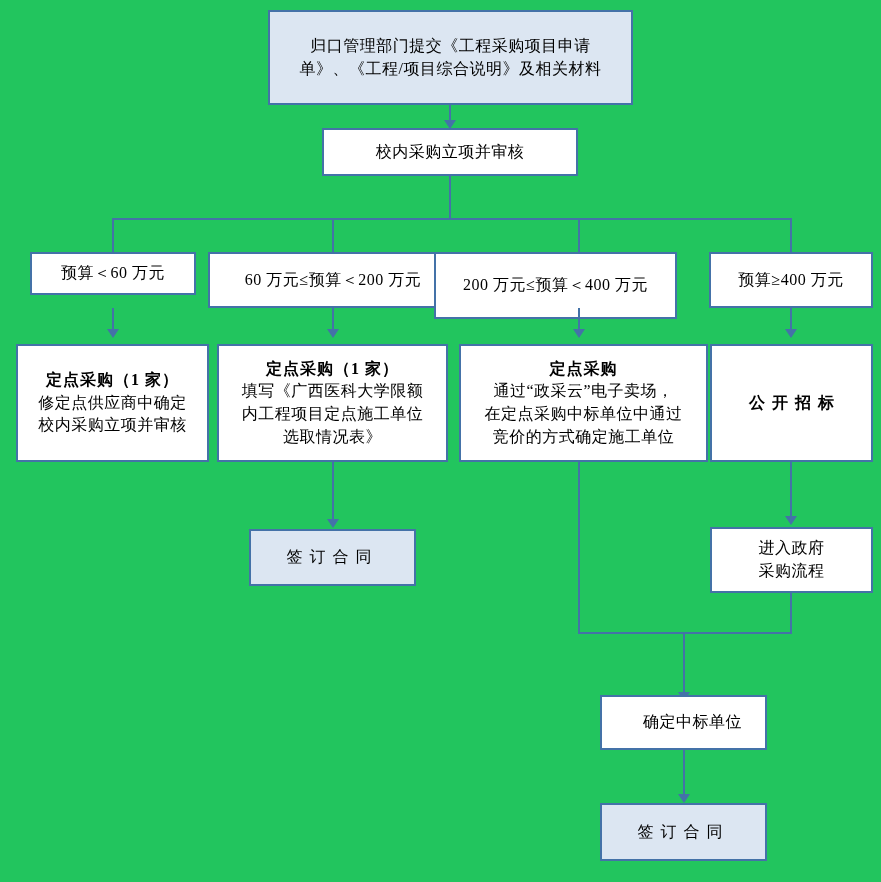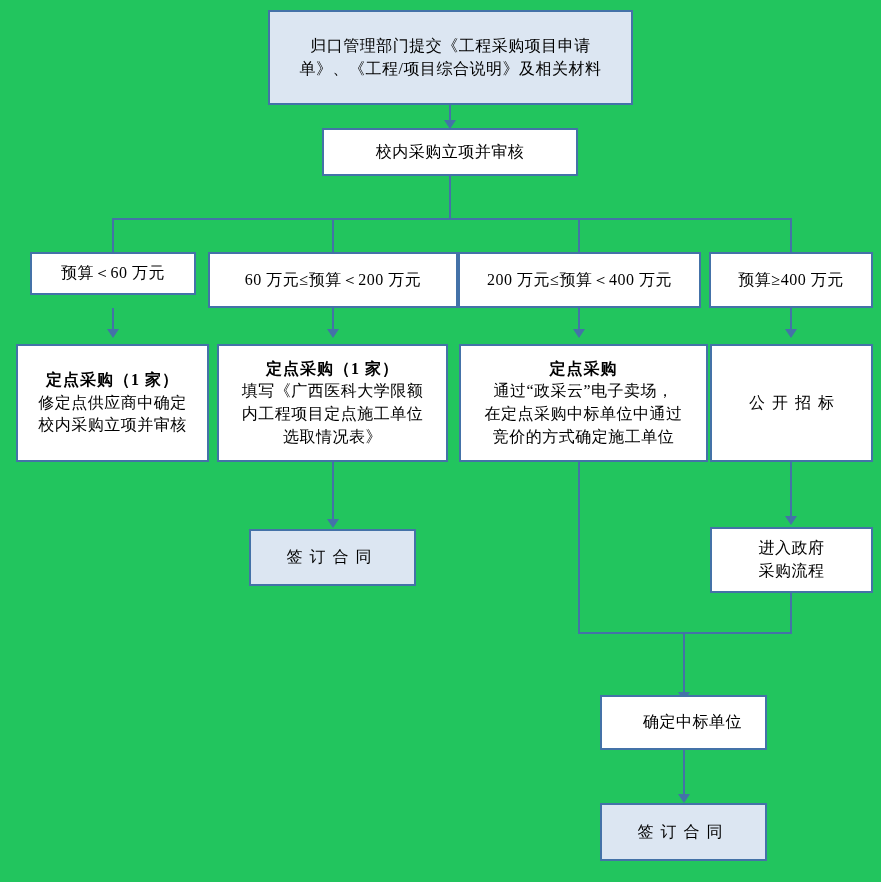--- a/index.html
+++ b/index.html
@@ -28,21 +28,21 @@
     line-height: 1.42;
     letter-spacing: 0.5px;
     font-size: 16px;
     padding: 2px 6px;
   }
   .node.filled { background: #dce6f2; }
   .node.plain  { background: #ffffff; }
   .node .ln { display: block; white-space: nowrap; }
   .node .ln.wrapline { white-space: normal; }
   .node .ln.bold { font-weight: bold; letter-spacing: 1px; }
-  .node .ln.spaced { letter-spacing: 7px; font-weight: normal; margin-left: 7px; }
+  .node .ln.spaced { letter-spacing: 7px; font-weight: bold; margin-left: 7px; }
   .node .ln.spaced-lite { letter-spacing: 7px; }
 
   
   .vline, .hline {
     position: absolute;
     background: #4472a8;
   }
   .vline { width: 2px; }
   .hline { height: 2px; }
   .arrow {
@@ -77,21 +77,21 @@
   <div class="vline" style="left:332px; top:218px; height:34px;"></div>
   <div class="vline" style="left:578px; top:218px; height:34px;"></div>
   <div class="vline" style="left:790px; top:218px; height:34px;"></div>
 
   <div class="node plain" style="left:30px; top:252px; width:166px; height:43px;">
     <span class="ln">预算＜60 万元</span>
   </div>
   <div class="node plain" style="left:208px; top:252px; width:250px; height:56px;">
     <span class="ln">60 万元≤预算＜200 万元</span>
   </div>
-  <div class="node plain" style="left:458px; top:252px; width:243px; height:56px;">
+  <div class="node plain" style="left:434px; top:252px; width:243px; height:67px;">
     <span class="ln">200 万元≤预算＜400 万元</span>
   </div>
   <div class="node plain" style="left:709px; top:252px; width:164px; height:56px;">
     <span class="ln">预算≥400 万元</span>
   </div>
 
   <div class="vline" style="left:112px; top:308px; height:24px;"></div>
   <div class="arrow" style="left:107px; top:329px;"></div>
 
   <div class="vline" style="left:332px; top:308px; height:24px;"></div>

